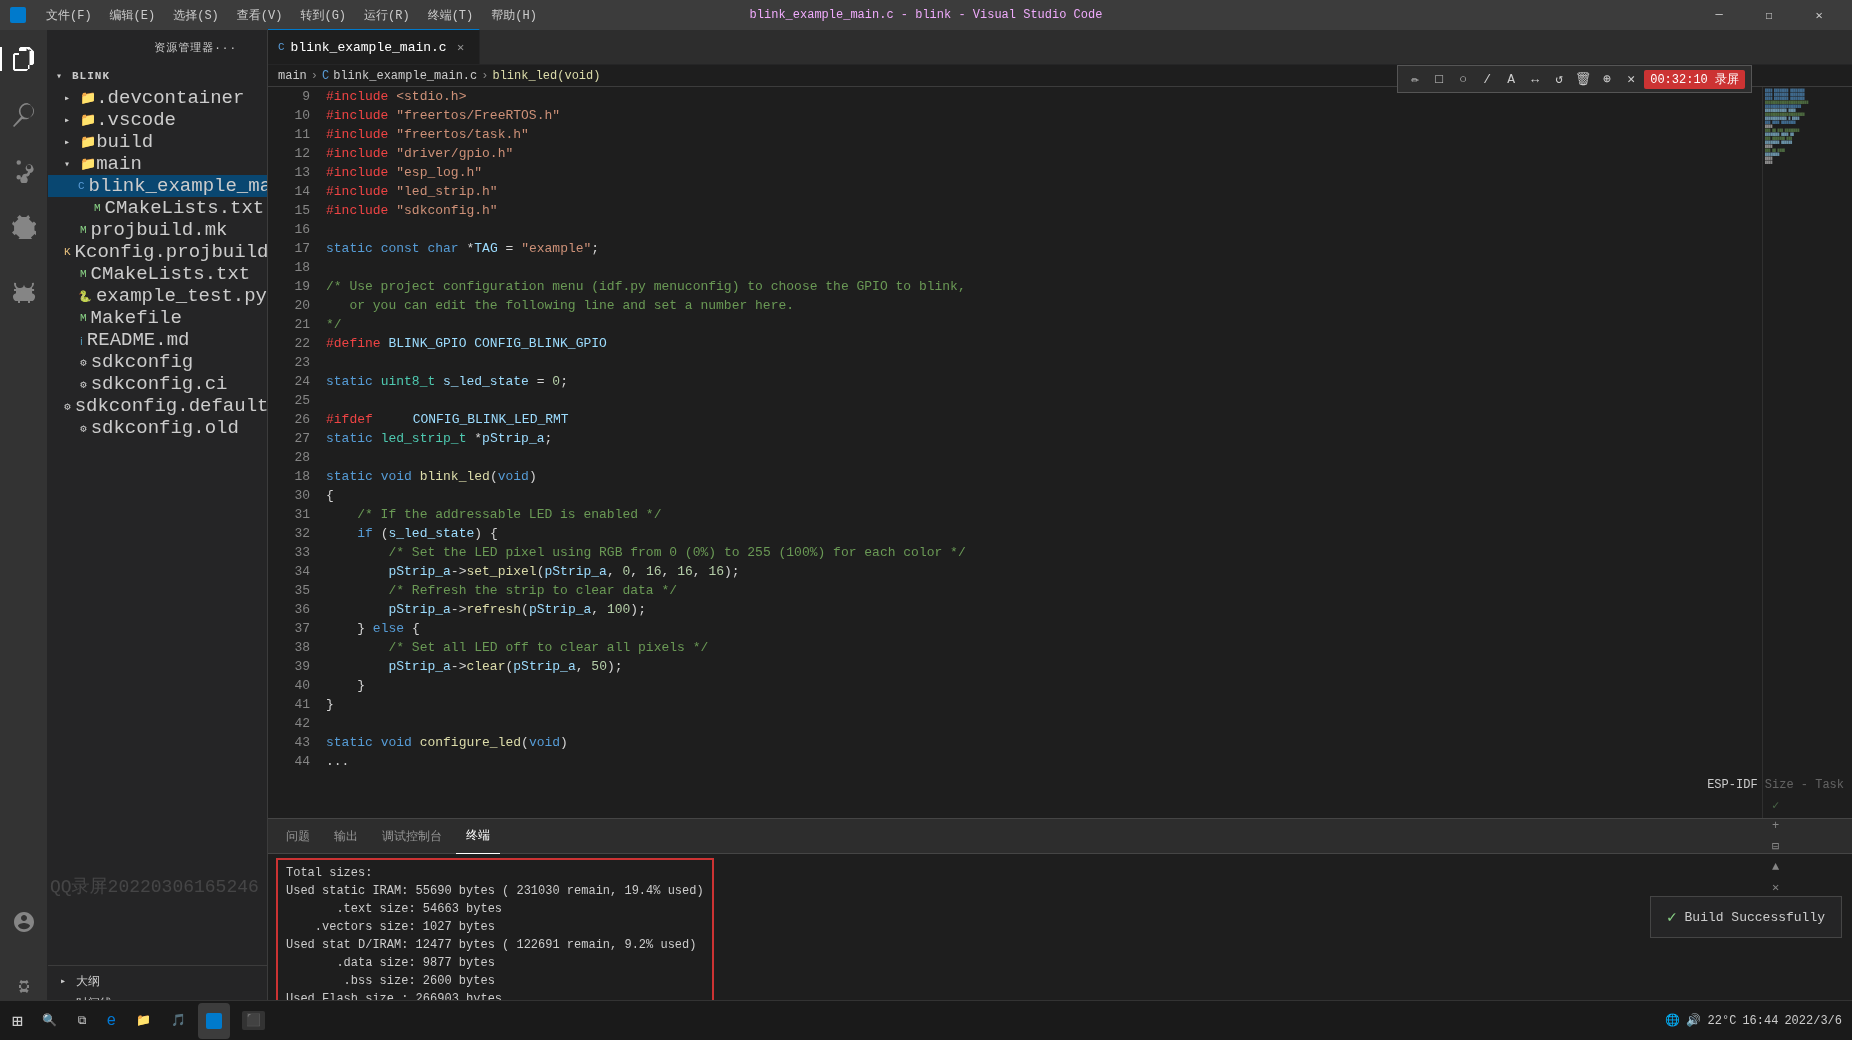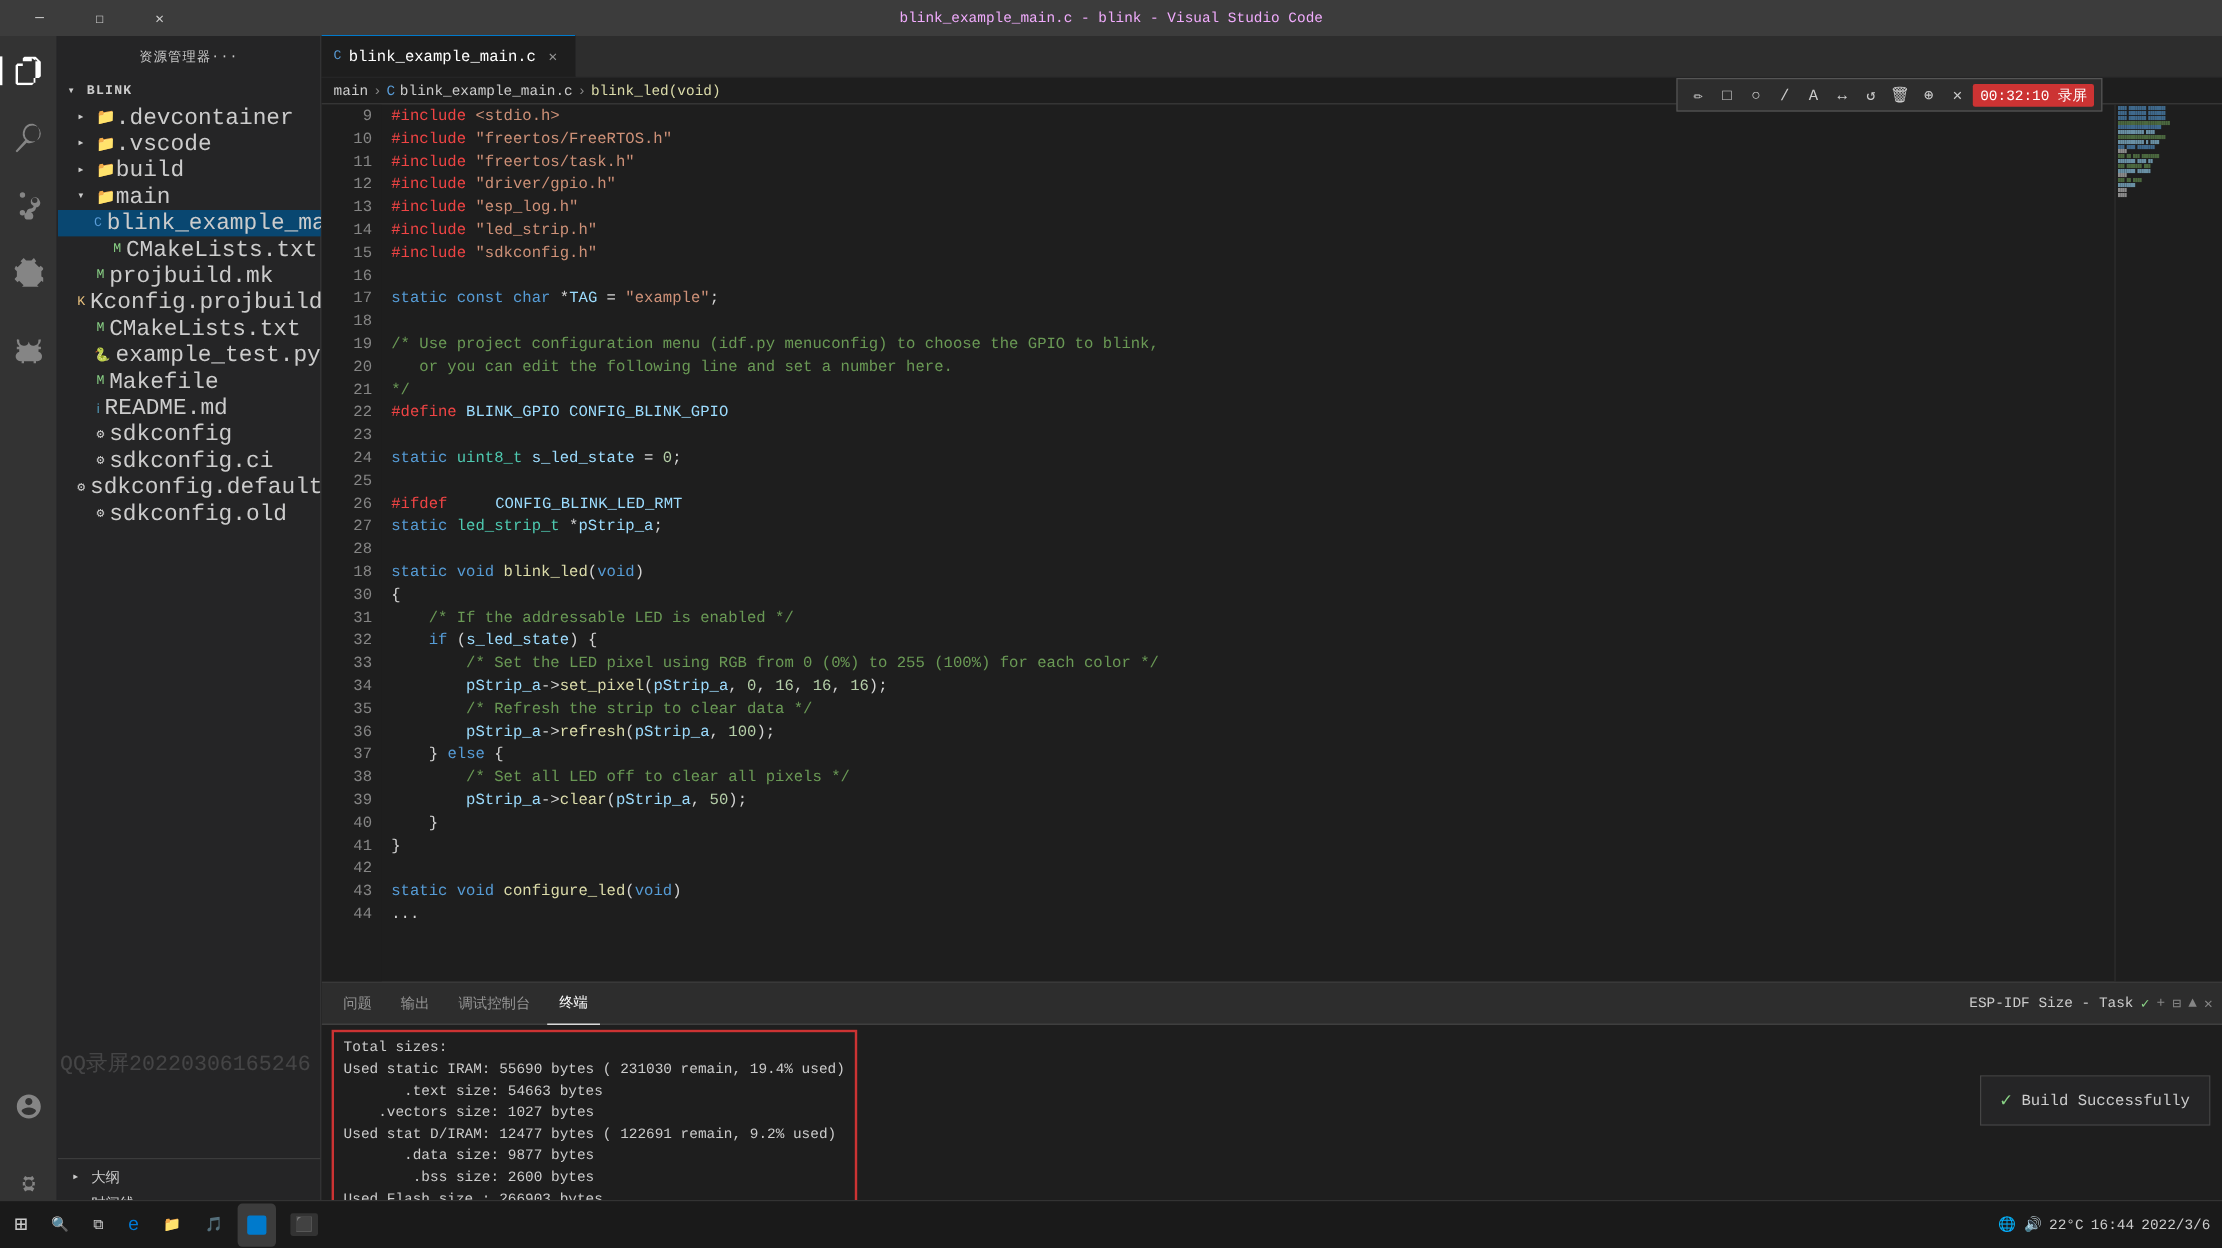--- a/index.html
+++ b/index.html
@@ -107,21 +107,21 @@
       display: flex;
       flex-direction: column;
     }
     .sidebar-header {
       padding: 10px 30px;
       font-size: 11px;
       text-transform: uppercase;
       letter-spacing: 1px;
       color: #cccccc;
       display: flex;
-      justify-content: center;
+      justify-content: flex-end;
       align-items: center;
     }
     .sidebar-header-icons {
       display: flex;
       gap: 4px;
     }
     .sidebar-tree {
       flex: 1;
       overflow-y: auto;
       font-size: 13px;
@@ -270,20 +270,21 @@
       color: #ffffff;
       border-bottom: 1px solid #ffffff;
     }
     .panel-tab-right {
       margin-left: auto;
       display: flex;
       gap: 6px;
       align-items: center;
       color: #858585;
       font-size: 12px;
+      flex-direction: column;
     }
 
     
     .terminal-output {
       flex: 1;
       padding: 4px 8px;
       font-size: 12px;
       color: #cccccc;
       overflow-y: auto;
       line-height: 18px;
@@ -416,20 +417,33 @@
 
     
     ::-webkit-scrollbar { width: 8px; height: 8px; }
     ::-webkit-scrollbar-track { background: #1e1e1e; }
     ::-webkit-scrollbar-thumb { background: #424242; }
   </style>
 </head>
 <body>
 
 <div class="title-bar">
+  <div class="title-bar-left">
+    <div style="width:16px;height:16px;background:#007acc;border-radius:2px;margin-right:4px;"></div>
+    <div class="title-bar-menus">
+      <span>文件(F)</span>
+      <span>编辑(E)</span>
+      <span>选择(S)</span>
+      <span>查看(V)</span>
+      <span>转到(G)</span>
+      <span>运行(R)</span>
+      <span>终端(T)</span>
+      <span>帮助(H)</span>
+    </div>
+  </div>
   <div class="title-center">blink_example_main.c - blink - Visual Studio Code</div>
   <div class="title-bar-right">
     <div class="win-btn">─</div>
     <div class="win-btn">☐</div>
     <div class="win-btn close">✕</div>
   </div>
 </div>
 
 <div class="main-layout" style="position:relative;">
 

